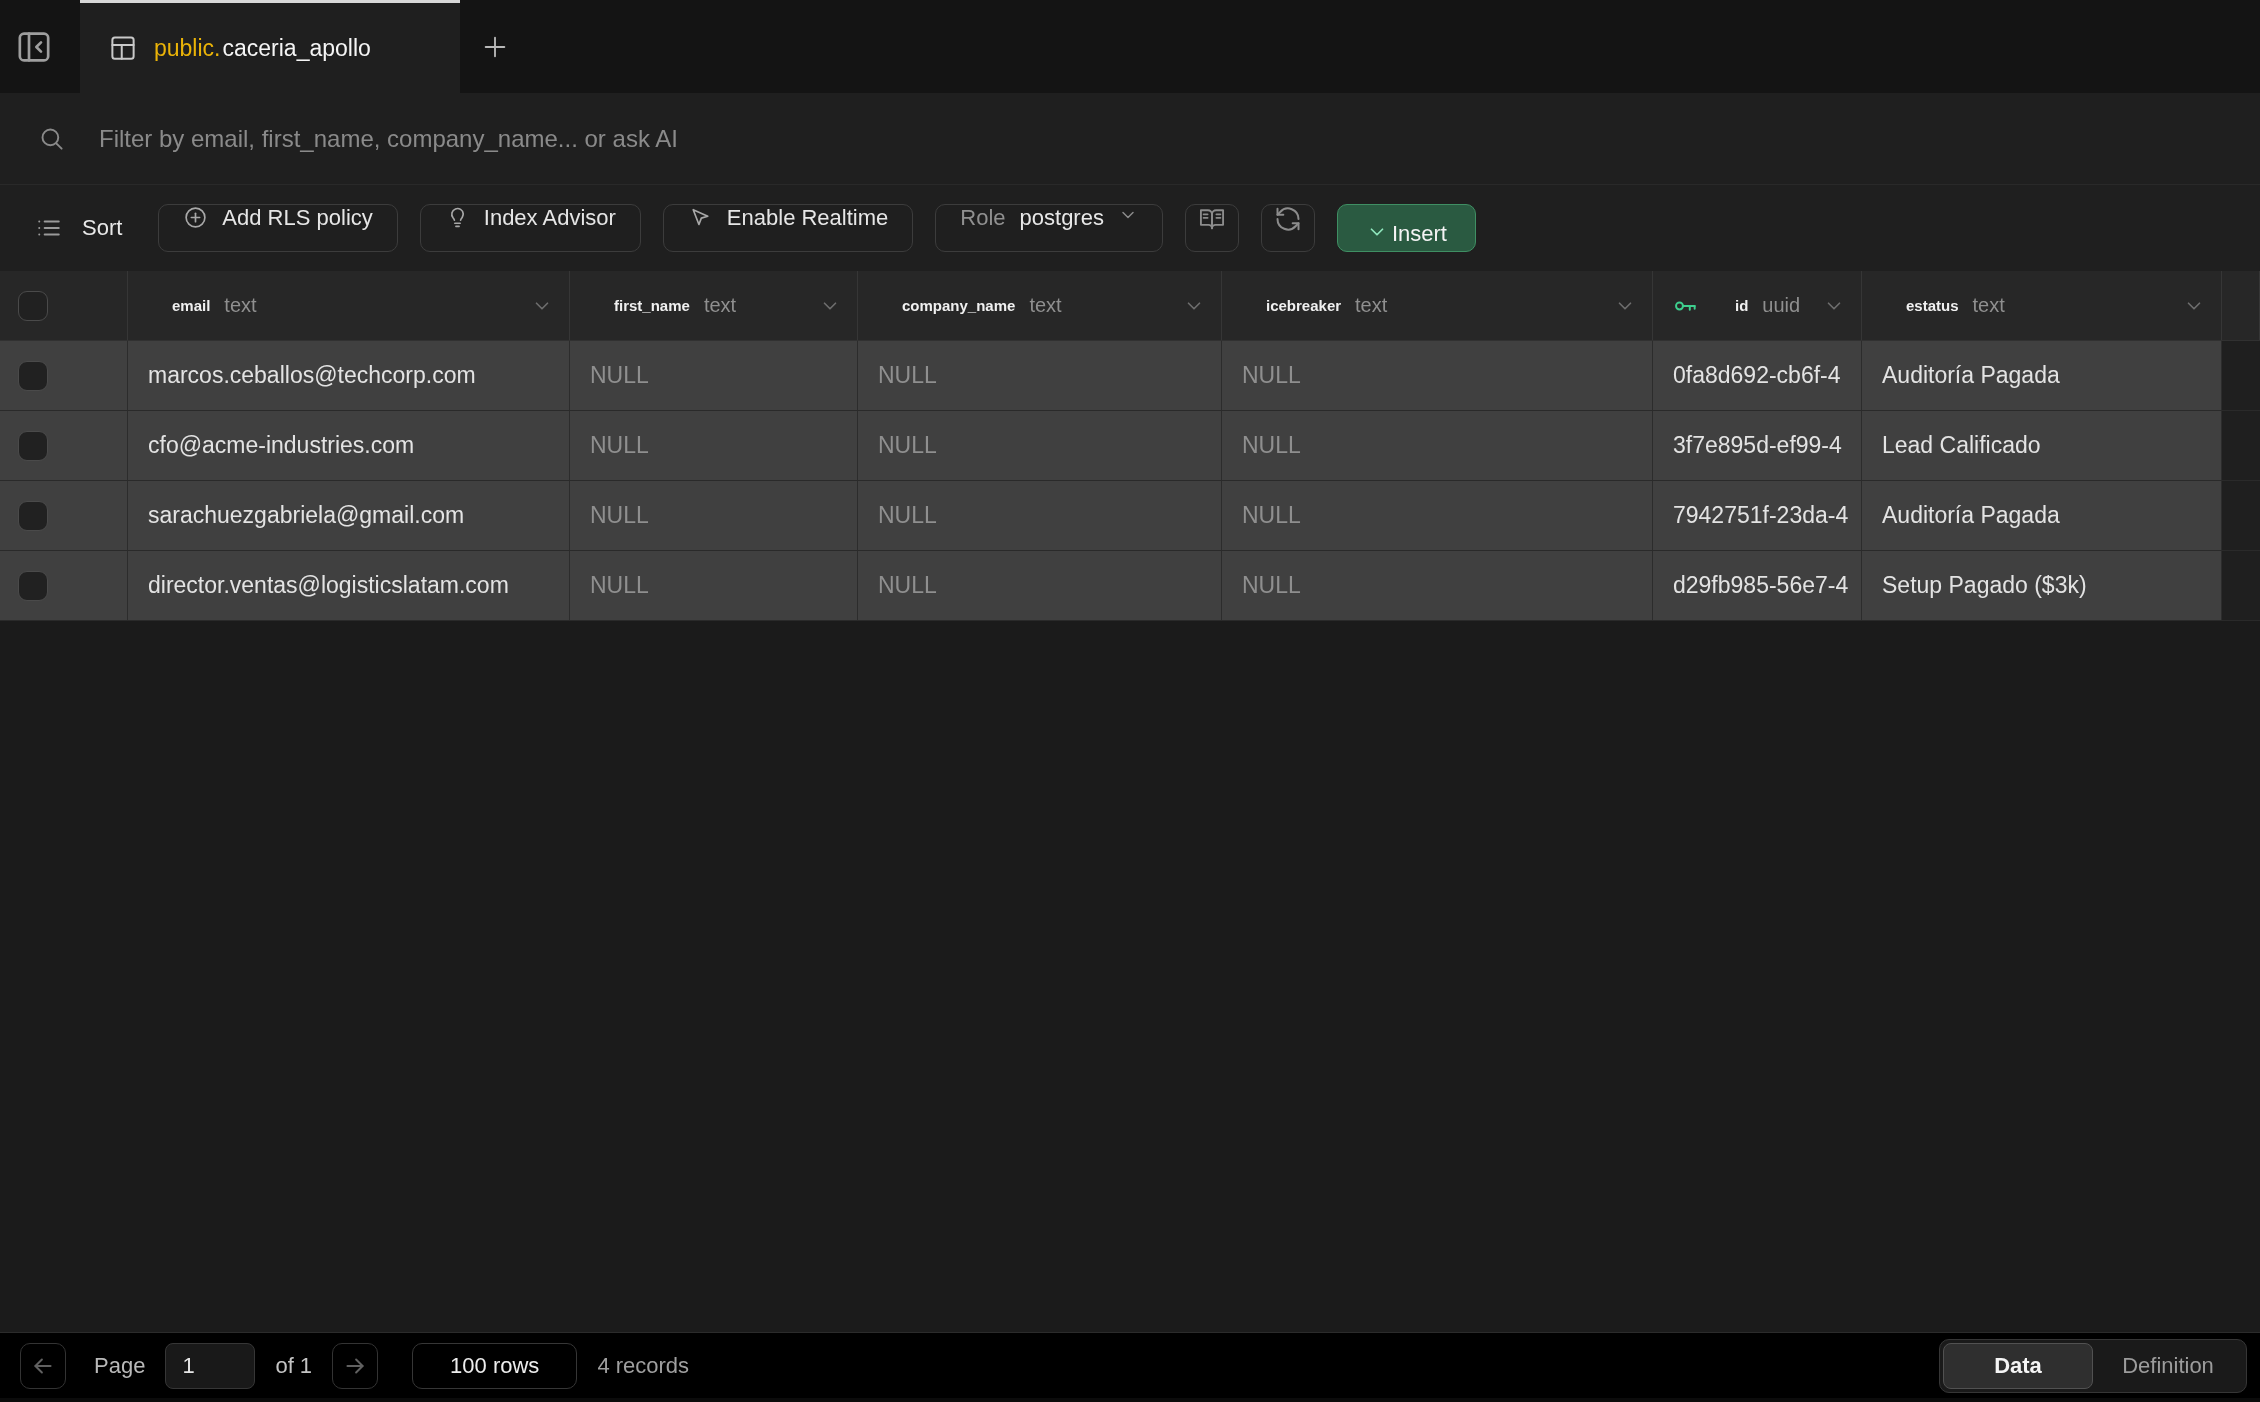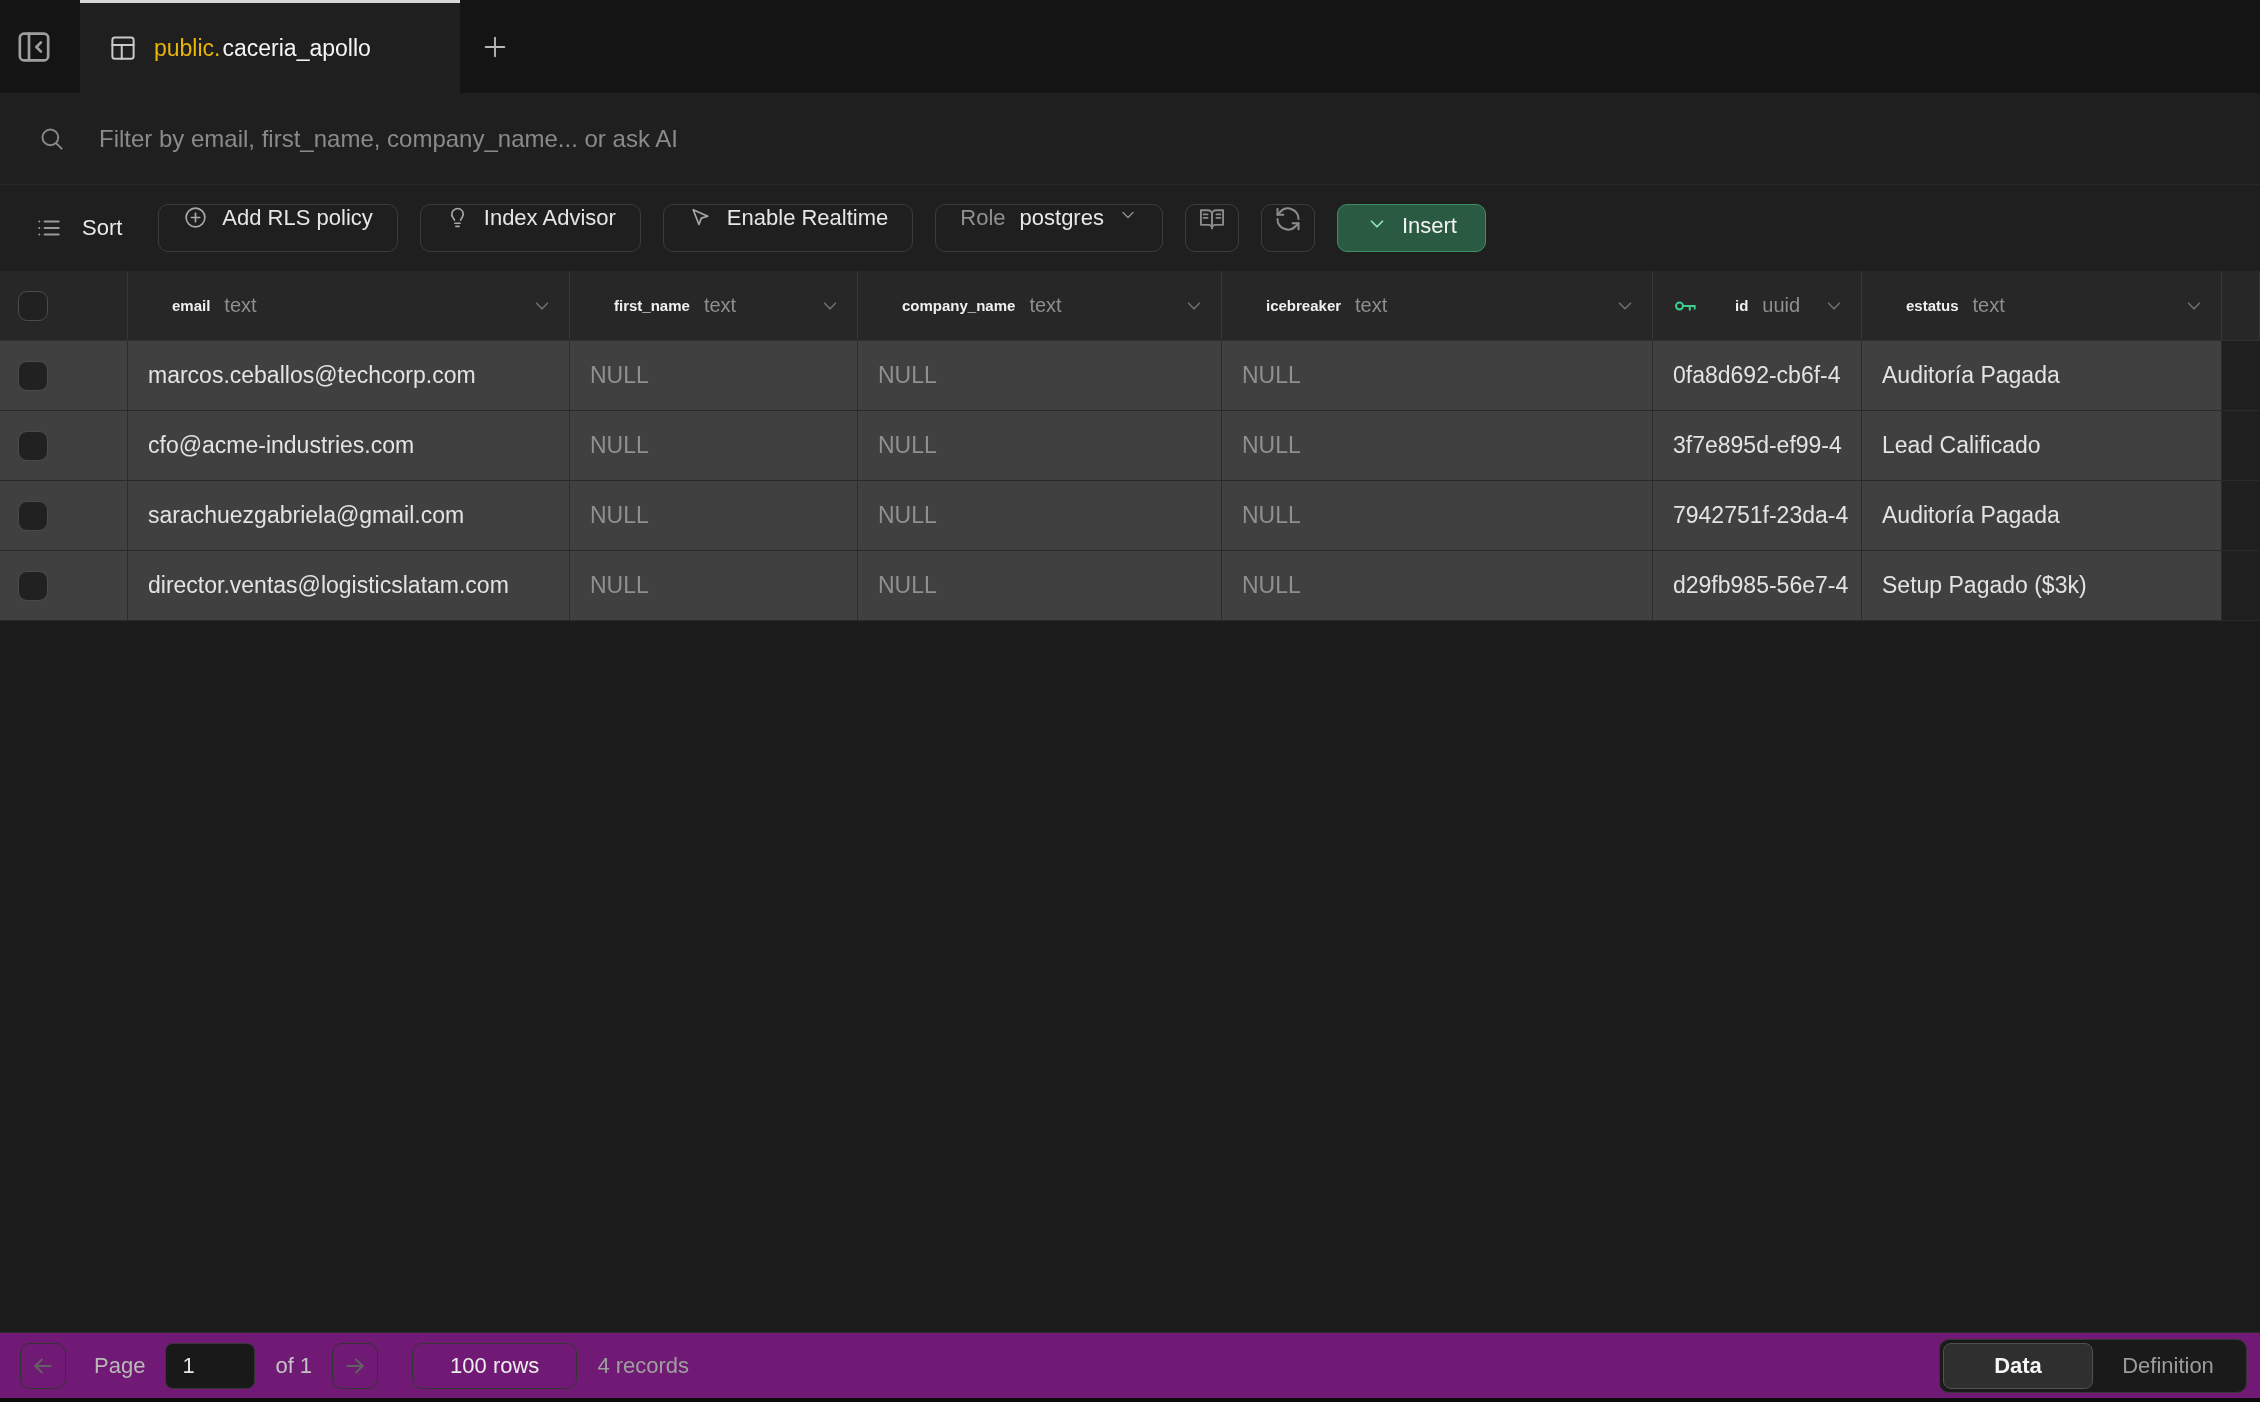--- a/index.html
+++ b/index.html
@@ -31,21 +31,21 @@
   .sort { display:flex; align-items:center; gap:20px; color:#e8e8e8; font-size:22px; cursor:pointer; margin-right:14px; }
   .sort .ic { color:#9a9a9a; display:flex; }
   .tbtn { height:48px; display:flex; align-items:flex-start; gap:14px; padding:0 24px;
           border:1px solid #3c3c3c; border-radius:10px; color:#e6e6e6; font-size:22px;
           background:transparent; cursor:pointer; font-family:"Liberation Sans", sans-serif; }
   .tbtn .ic { color:#a8a8a8; display:flex; }
   .role-btn .role-l { color:#909090; }
   .role-btn .role-v { color:#e8e8e8; }
   .role-btn .chev { color:#8a8a8a; display:flex; }
   .icon-btn { width:54px; padding:0; justify-content:center; color:#8c8c8c; }
-  .insert-btn { background:#2a5a41; border:1px solid #3f8f63; color:#f4f4f4; gap:14px; padding:8px 28px; }
+  .insert-btn { background:#2a5a41; border:1px solid #3f8f63; color:#f4f4f4; gap:4px; padding:16px 28px; }
   .insert-btn .chev { color:#8fe6bd; display:flex; }
 
   
   .grid { flex:0 0 auto; }
   .g-row { display:flex; height:70px; }
   .g-cell { border-right:1px solid #2c2c2c; display:flex; align-items:center; overflow:hidden; white-space:nowrap; }
   .g-header { background:#272727; border-bottom:1px solid #313131; }
   .g-header .g-cell { border-right:1px solid #363636; }
   .data-row { background:#404040; border-bottom:1px solid #2a2a2a; }
   .col-check { width:128px; padding-left:18px; flex:0 0 auto; }
@@ -60,21 +60,21 @@
   .col-type { color:#8f8f8f; font-size:20px; margin-left:14px; }
   .hdr .chev { margin-left:auto; color:#6e6e6e; display:flex; cursor:pointer; }
   .key-ic { color:#3ecf8e; display:flex; margin-right:12px; }
   .cell-text { color:#e3e3e3; font-size:23px; }
   .is-null { color:#8f8f8f; }
 
   
   .canvas { flex:1 1 auto; background:#1b1b1b; }
 
   
-  .footer { height:66px; background:#701a75; border-top:1px solid #2b2b2b; display:flex;
+  .footer { height:66px; background:#000000; border-top:1px solid #2b2b2b; display:flex;
             align-items:center; padding:0 13px 0 20px; gap:20px; flex:0 0 auto; }
   .pg-btn { width:46px; height:46px; border:1px solid #333333; border-radius:10px; background:transparent;
             color:#616161; display:flex; align-items:center; justify-content:center; cursor:pointer; }
   .pg-label { color:#b9b9b9; font-size:22px; margin-left:8px; }
   .page-input { width:90px; height:46px; background:#191919; border:1px solid #363636; border-radius:8px;
                 color:#e6e6e6; font-size:22px; padding-left:16px; outline:none;
                 font-family:"Liberation Sans", sans-serif; }
   .of-label { color:#c4c4c4; font-size:22px; }
   .rows-btn { height:46px; padding:0 37px; border:1px solid #363636; border-radius:10px; background:transparent;
               color:#ededed; font-size:22px; cursor:pointer; font-family:"Liberation Sans", sans-serif; margin-left:14px; }

